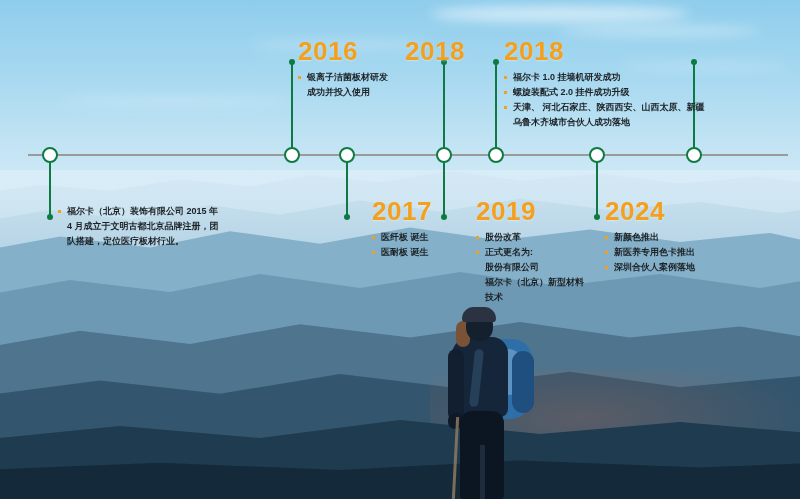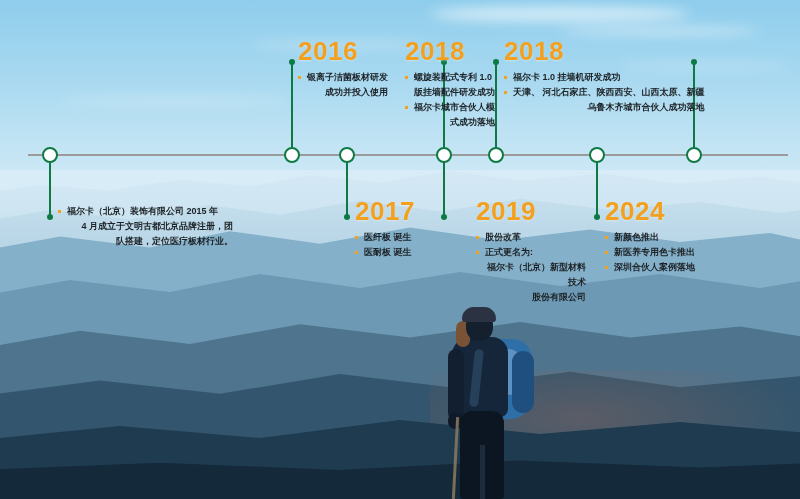--- a/index.html
+++ b/index.html
@@ -69,21 +69,21 @@
   .stem{position:absolute;width:2.4px;background:#0e7a43;}
   .stem-dot{position:absolute;width:6px;height:6px;border-radius:50%;background:#0e7a43;left:-1.8px;}
 
   .entry{position:absolute;}
   .year{font-size:26px;font-weight:700;color:#f4a01f;line-height:1;letter-spacing:.5px;
         text-shadow:0 1px 2px rgba(255,255,255,.35);}
   .bullets{margin:6px 0 0 0;padding:0;list-style:none;}
   .bullets li{position:relative;font-size:9px;line-height:15px;color:#1c2226;
         padding-left:9px;white-space:nowrap;font-weight:700;}
   .bullets li .bl{position:absolute;left:0;top:6px;width:3px;height:3px;background:#f4a01f;}
-  .bullets li.cont{padding-left:9px;text-align:right;}
+  .bullets li.cont{padding-left:9px;}
   .e-2015 .bullets li,.e-2019 .bullets li{white-space:normal;}
 </style>
 </head>
 <body>
 
 <div id="stage">
 
   <div class="sky"></div>
   <div class="cloud c1"></div>
   <div class="cloud c2"></div>
@@ -158,61 +158,56 @@
   <div class="entry e-2016" style="left:298px;top:38px">
     <div class="year">2016</div>
     <ul class="bullets">
       <li><span class="bl"></span><span>银离子洁菌板材研发</span></li>
       <li class="cont"><span>成功并投入使用</span></li>
     </ul>
   </div>
 
   <div class="entry e-2018" style="left:405px;top:38px">
     <div class="year">2018</div>
-    <ul class="bullets">
-      <li><span class="bl"></span><span>螺旋装配式专利 1.0</span></li>
-      <li class="cont"><span>版挂墙配件研发成功</span></li>
-      <li><span class="bl"></span><span>福尔卡城市合伙人模</span></li>
-      <li class="cont"><span>式成功落地</span></li>
-    </ul>
   </div>
 
   <div class="entry e-2020" style="left:504px;top:38px">
     <div class="year">2018</div>
     <ul class="bullets">
       <li><span class="bl"></span><span>福尔卡 1.0 挂墙机研发成功</span></li>
+      <li><span class="bl"></span><span>螺旋装配式 2.0 挂件成功升级</span></li>
       <li><span class="bl"></span><span>天津、 河北石家庄、陕西西安、山西太原、新疆</span></li>
       <li class="cont"><span>乌鲁木齐城市合伙人成功落地</span></li>
     </ul>
   </div>
 
 
   <div class="entry e-2015" style="left:58px;top:198px;width:175px">
     <ul class="bullets">
       <li><span class="bl"></span><span>福尔卡（北京）装饰有限公司 2015 年</span></li>
       <li class="cont"><span>4 月成立于文明古都北京品牌注册，团</span></li>
       <li class="cont"><span>队搭建，定位医疗板材行业。</span></li>
     </ul>
   </div>
 
-  <div class="entry e-2017" style="left:355px;top:198px">
+  <div class="entry e-2017" style="left:372px;top:198px">
     <div class="year">2017</div>
     <ul class="bullets">
       <li><span class="bl"></span><span>医纤板 诞生</span></li>
       <li><span class="bl"></span><span>医耐板 诞生</span></li>
     </ul>
   </div>
 
   <div class="entry e-2019" style="left:476px;top:198px;width:110px">
     <div class="year">2019</div>
     <ul class="bullets">
       <li><span class="bl"></span><span>股份改革</span></li>
       <li><span class="bl"></span><span>正式更名为:</span></li>
+      <li class="cont"><span>股份有限公司</span></li>
       <li class="cont"><span>福尔卡（北京）新型材料技术</span></li>
-      <li class="cont"><span>股份有限公司</span></li>
     </ul>
   </div>
 
   <div class="entry e-2024" style="left:605px;top:198px">
     <div class="year">2024</div>
     <ul class="bullets">
       <li><span class="bl"></span><span>新颜色推出</span></li>
       <li><span class="bl"></span><span>新医养专用色卡推出</span></li>
       <li><span class="bl"></span><span>深圳合伙人案例落地</span></li>
     </ul>

